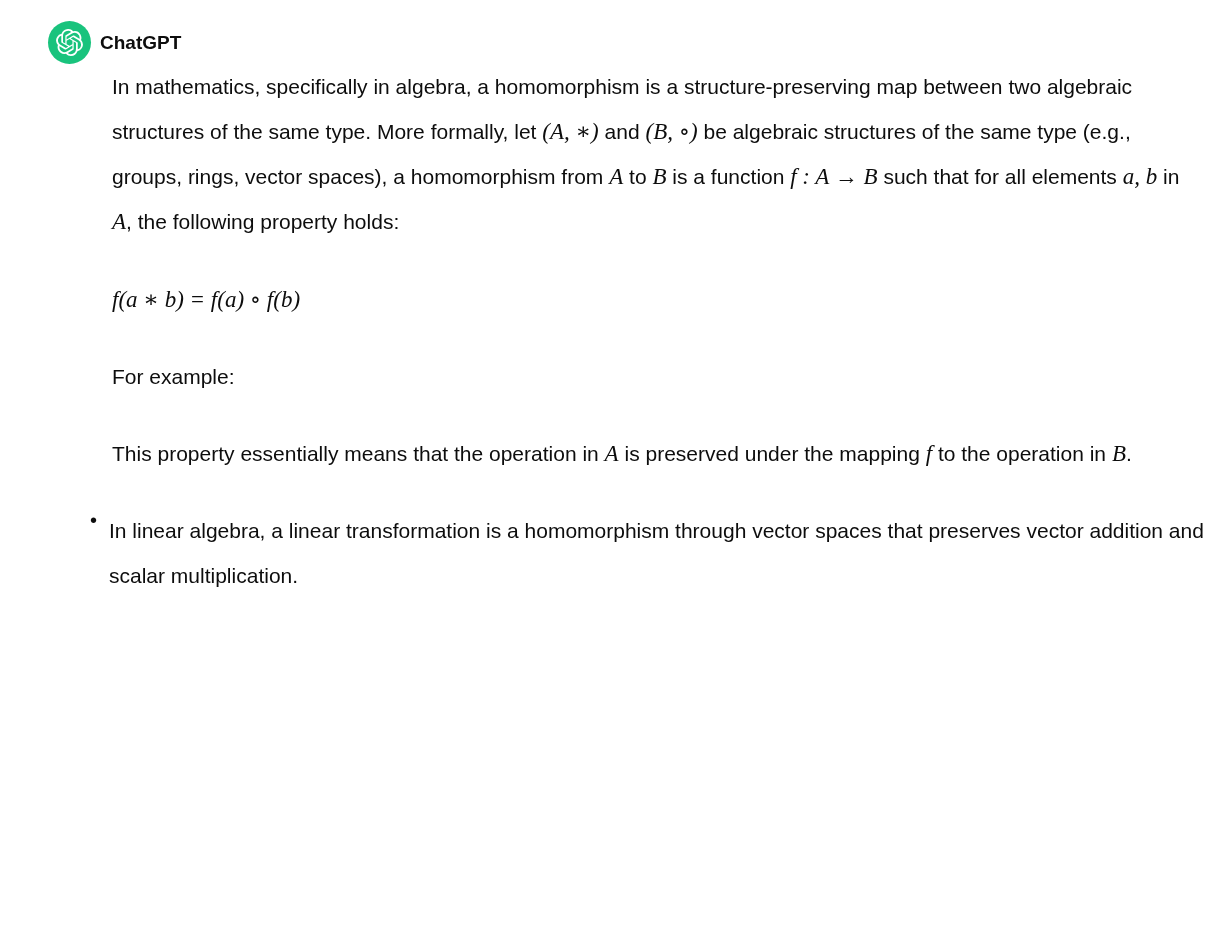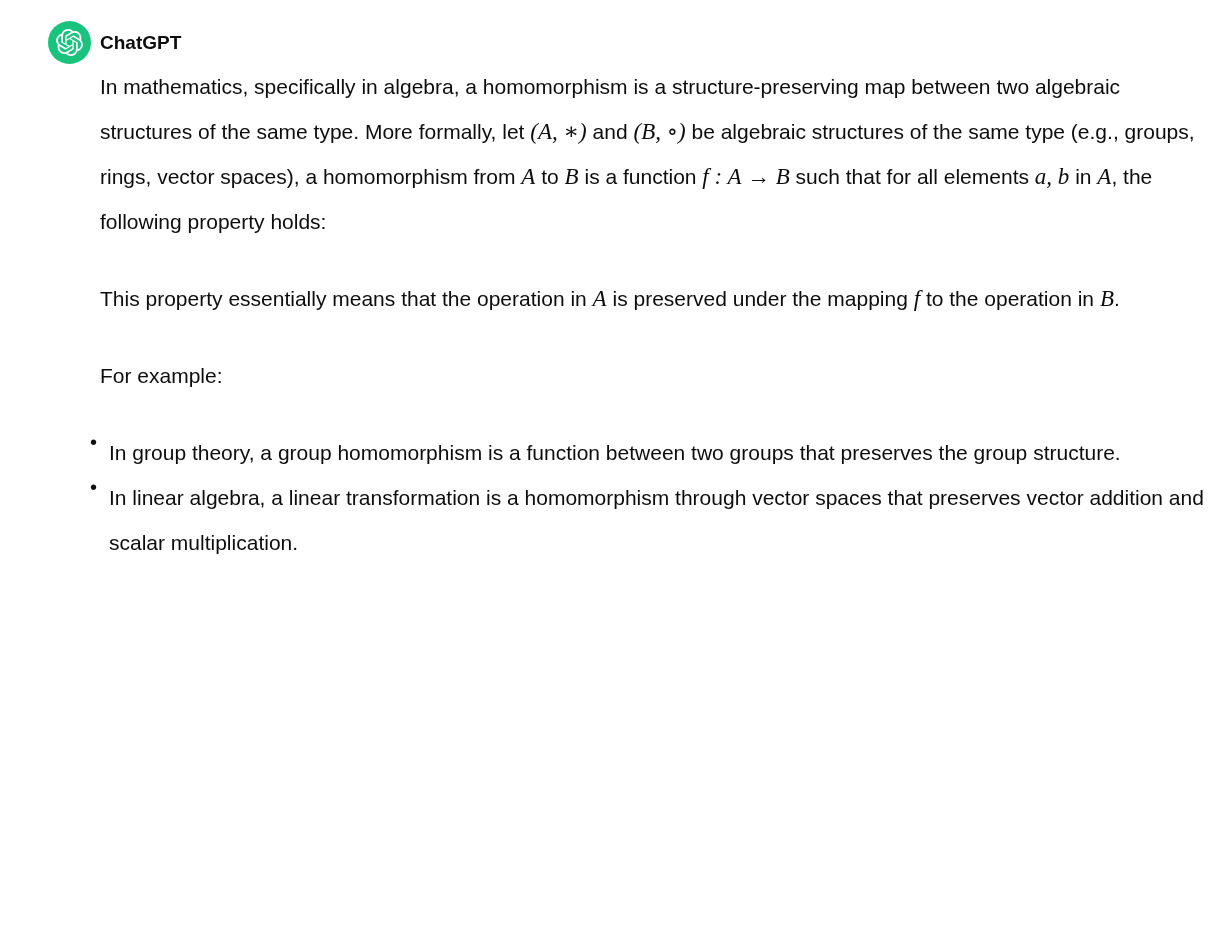--- a/index.html
+++ b/index.html
@@ -38,21 +38,21 @@
   }
   .author {
     font-size: 19px;
     font-weight: 700;
     line-height: 43px;
     color: #0d0d0d;
   }
   .content {
     width: 1108px;
   }
-  .content > * { margin: 32px 0; }
+  .content > * { margin: 32px 12px; }
   .content > :first-child { margin-top: 0; }
   .content p { padding: 0; }
   .math {
     font-family: "Liberation Serif", "DejaVu Serif", serif;
     font-style: italic;
     font-size: 23px;
     white-space: nowrap;
   }
   .formula {
     font-family: "Liberation Serif", "DejaVu Serif", serif;
@@ -83,20 +83,20 @@
   <div class="avatar" style="background: rgb(25, 195, 125);">
     <span>
       <svg viewBox="0 0 24 24" xmlns="http://www.w3.org/2000/svg" aria-hidden="true">
         <path d="M22.2819 9.8211a5.9847 5.9847 0 0 0-.5157-4.9108 6.0462 6.0462 0 0 0-6.5098-2.9A6.0651 6.0651 0 0 0 4.9807 4.1818a5.9847 5.9847 0 0 0-3.9977 2.9 6.0462 6.0462 0 0 0 .7427 7.0966 5.98 5.98 0 0 0 .511 4.9107 6.051 6.051 0 0 0 6.5146 2.9001A5.9847 5.9847 0 0 0 13.2599 24a6.0557 6.0557 0 0 0 5.7718-4.2058 5.9894 5.9894 0 0 0 3.9977-2.9001 6.0557 6.0557 0 0 0-.7475-7.0729zm-9.022 12.6081a4.4755 4.4755 0 0 1-2.8764-1.0408l.1419-.0804 4.7783-2.7582a.7948.7948 0 0 0 .3927-.6813v-6.7369l2.02 1.1686a.071.071 0 0 1 .038.052v5.5826a4.504 4.504 0 0 1-4.4945 4.4944zm-9.6607-4.1254a4.4708 4.4708 0 0 1-.5346-3.0137l.142.0852 4.783 2.7582a.7712.7712 0 0 0 .7806 0l5.8428-3.3685v2.3324a.0804.0804 0 0 1-.0332.0615L9.74 19.9502a4.4992 4.4992 0 0 1-6.1408-1.6464zM2.3408 7.8956a4.485 4.485 0 0 1 2.3655-1.9728V11.6a.7664.7664 0 0 0 .3879.6765l5.8144 3.3543-2.0201 1.1685a.0757.0757 0 0 1-.071 0l-4.8303-2.7865A4.504 4.504 0 0 1 2.3408 7.8956zm16.5963 3.8558L13.1038 8.364 15.1192 7.2a.0757.0757 0 0 1 .071 0l4.8303 2.7913a4.4944 4.4944 0 0 1-.6765 8.1042v-5.6772a.79.79 0 0 0-.407-.667zm2.0107-3.0231l-.142-.0852-4.7735-2.7818a.7759.7759 0 0 0-.7854 0L9.409 9.2297V6.8974a.0662.0662 0 0 1 .0284-.0615l4.8303-2.7866a4.4992 4.4992 0 0 1 6.6802 4.66zM8.3065 12.863l-2.02-1.1638a.0804.0804 0 0 1-.038-.0567V6.0742a4.4992 4.4992 0 0 1 7.3757-3.4537l-.142.0805L8.704 5.459a.7948.7948 0 0 0-.3927.6813zm1.0976-2.3654l2.602-1.4998 2.6069 1.4998v2.9994l-2.5974 1.4997-2.6067-1.4997Z"></path>
       </svg>
     </span>
   </div>
   <div class="author">ChatGPT</div>
   <div class="content">
       <p class="para">In mathematics, specifically in algebra, a homomorphism is a structure-preserving map between two algebraic structures of the same type. More formally, let <span class="math">(A, ∗)</span> and <span class="math">(B, ∘)</span> be algebraic structures of the same type (e.g., groups, rings, vector spaces), a homomorphism from <span class="math">A</span> to <span class="math">B</span> is a function <span class="math">f : A → B</span> such that for all elements <span class="math">a, b</span> in <span class="math">A</span>, the following property holds:</p>
+      <p class="formula"><span class="math">f(a ∗ b) = f(a) ∘ f(b)</span></p>
+      <p class="para">For example:</p>
       <p class="para">This property essentially means that the operation in <span class="math">A</span> is preserved under the mapping <span class="math">f</span> to the operation in <span class="math">B</span>.</p>
-      <p class="para">For example:</p>
       <ul class="example-list">
-        <li>In group theory, a group homomorphism is a function between two groups that preserves the group structure.</li>
         <li>In linear algebra, a linear transformation is a homomorphism through vector spaces that preserves vector addition and scalar multiplication.</li>
       </ul>
     </div>
 </div>
 
 </body></html>

